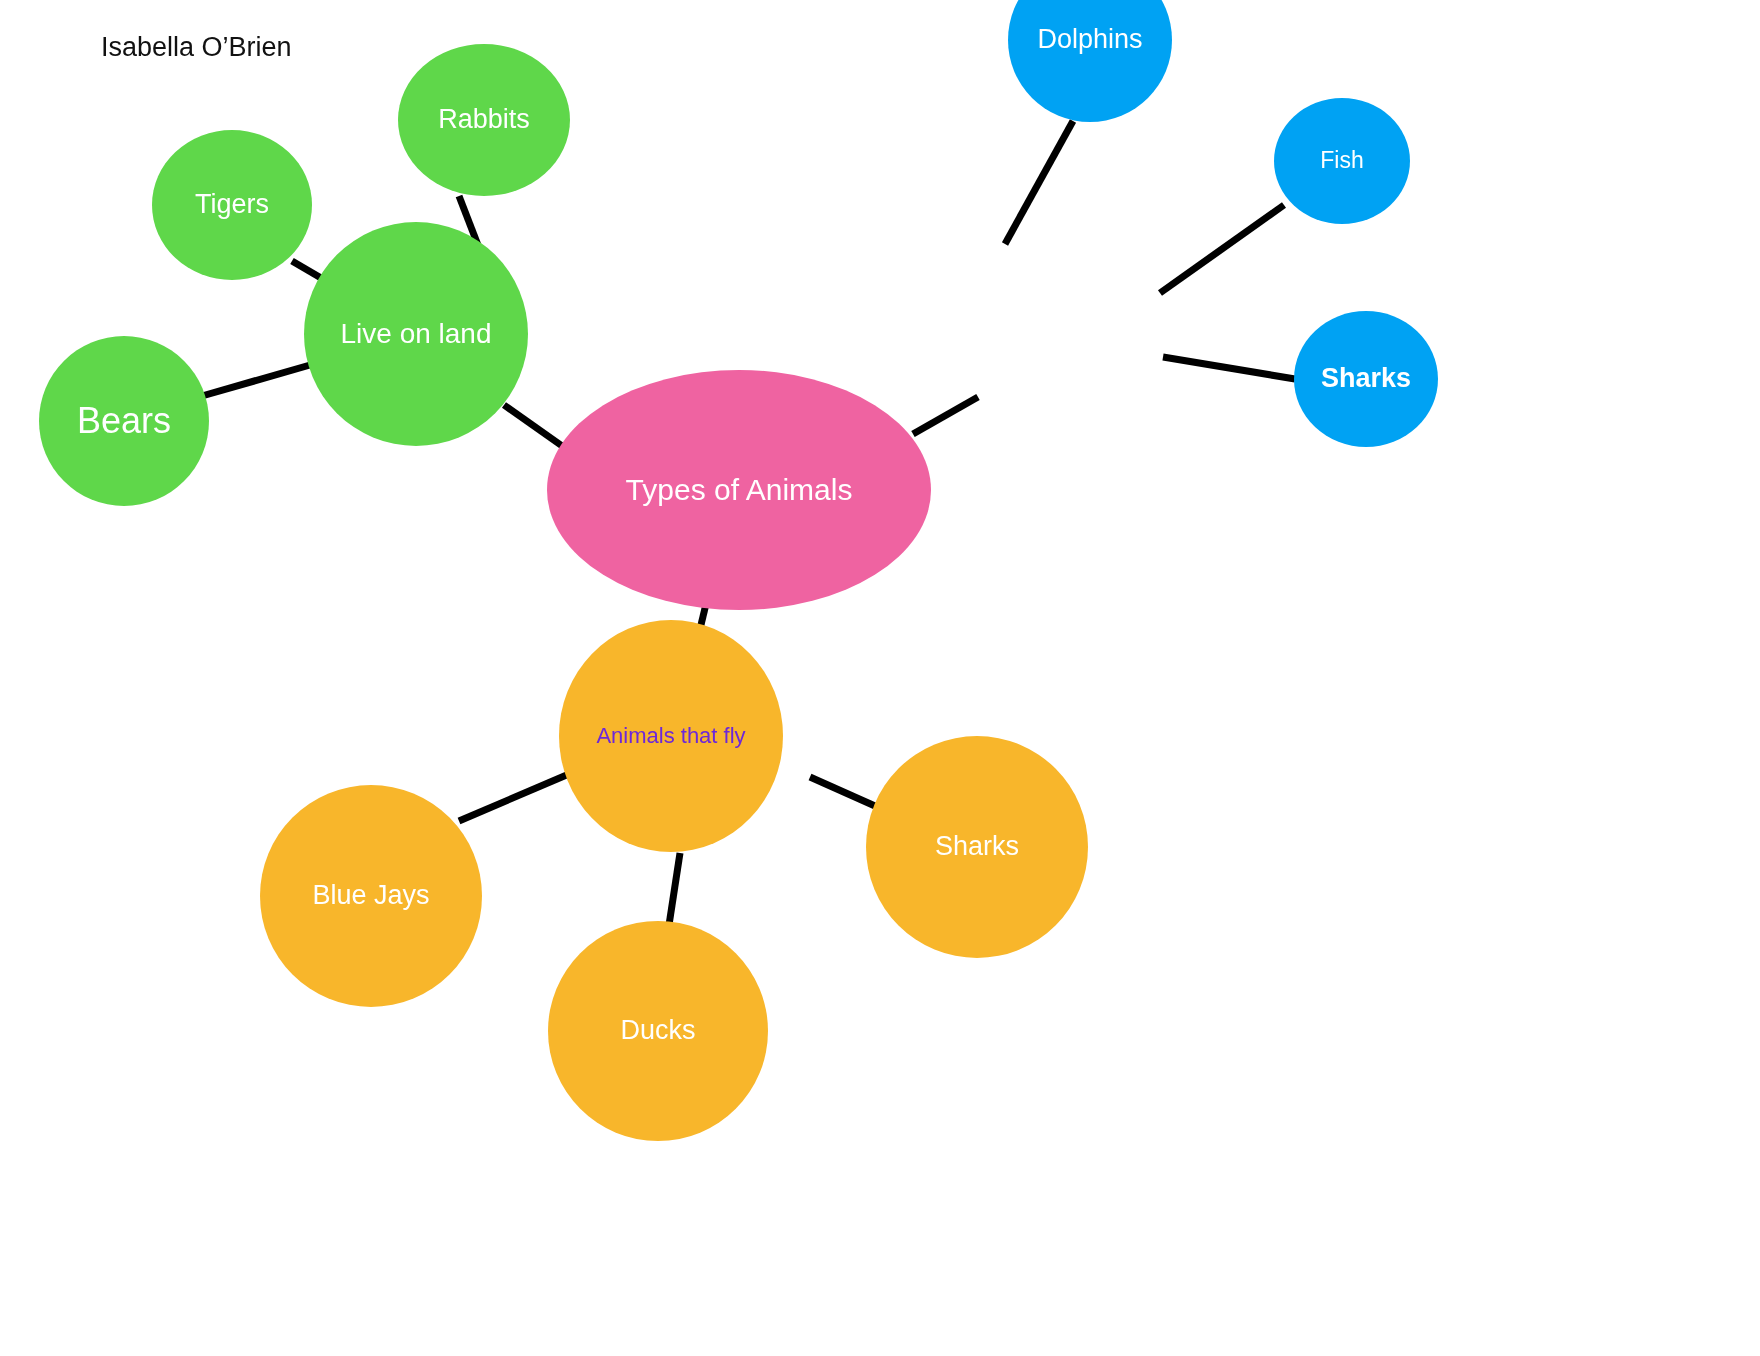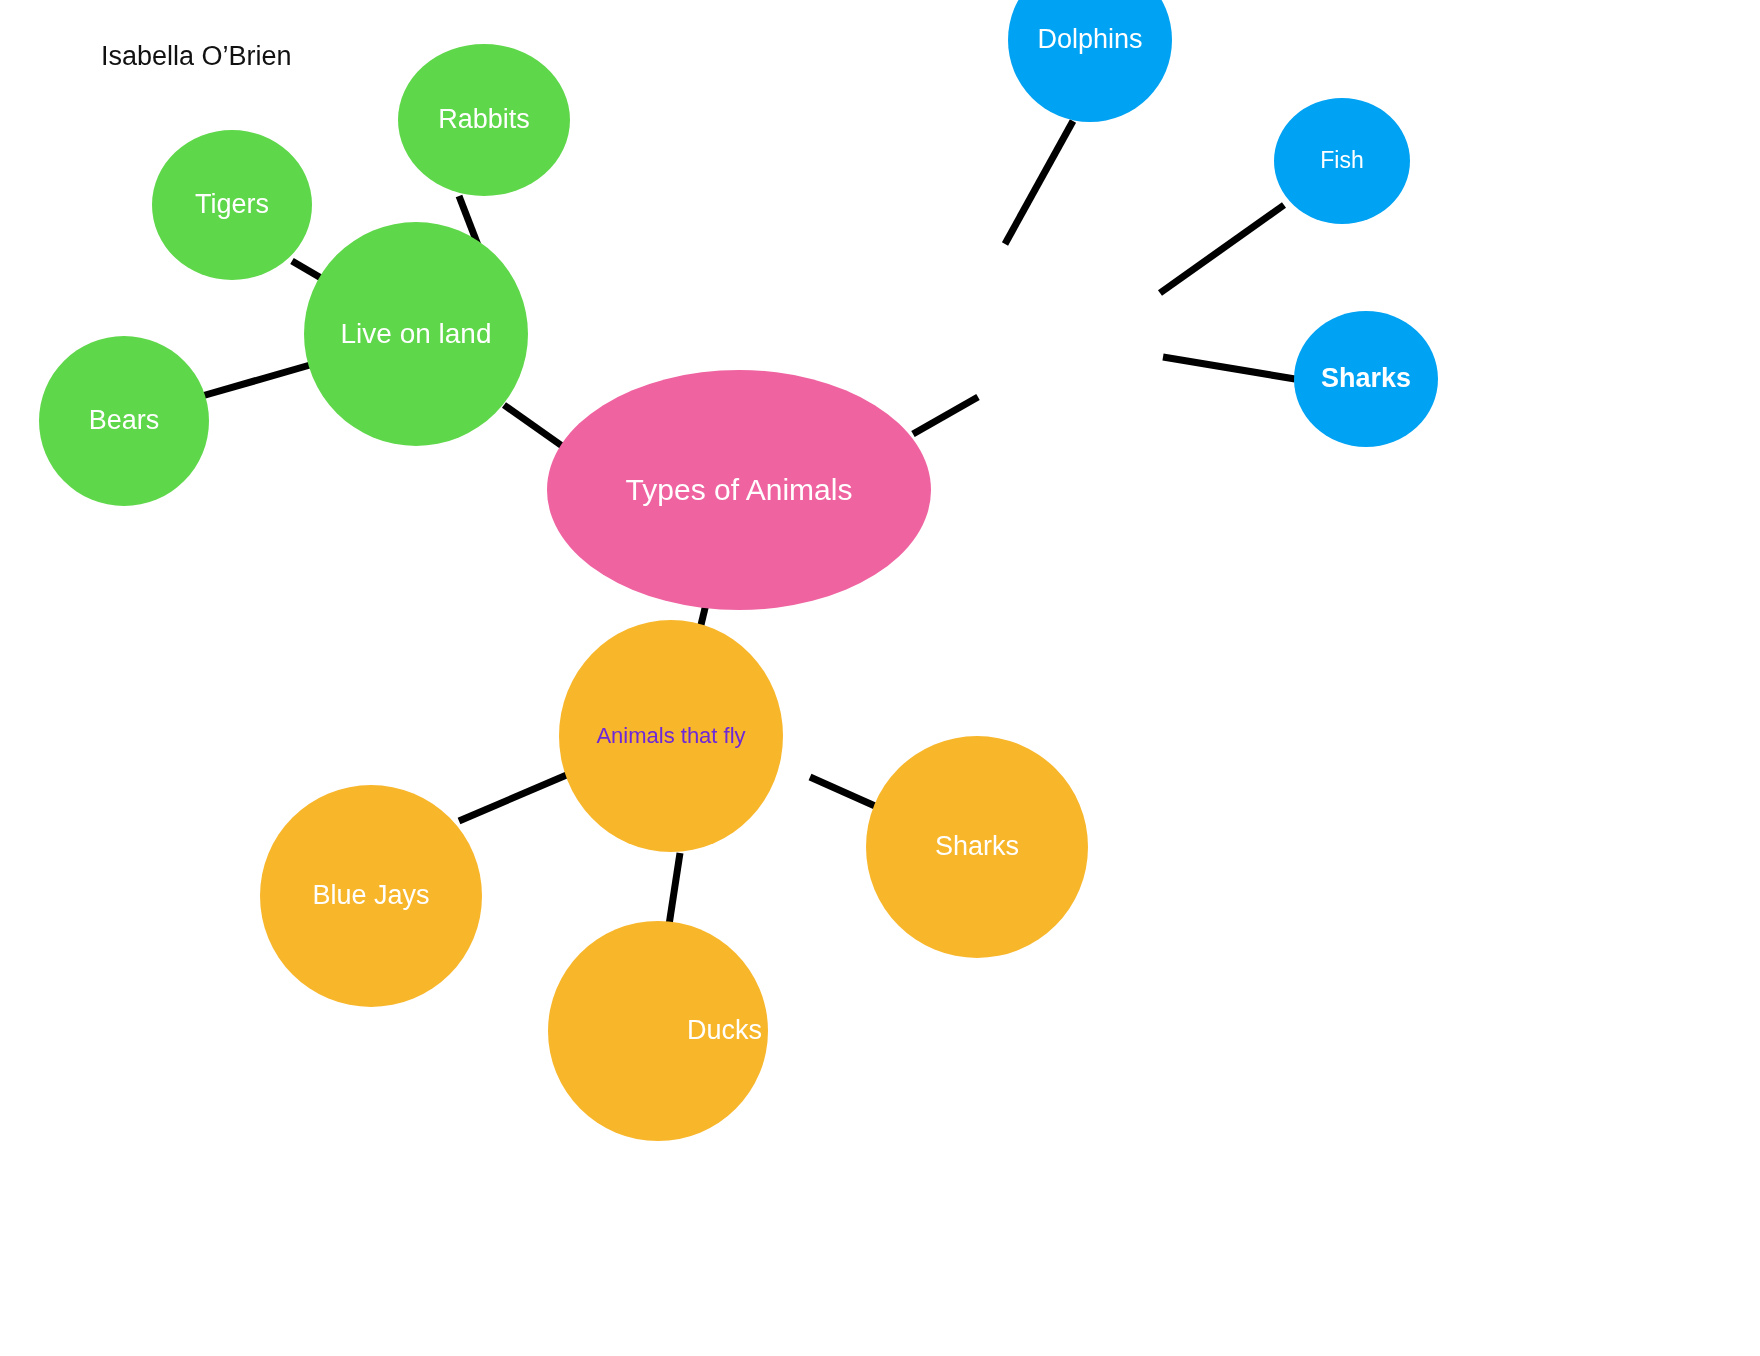--- a/index.html
+++ b/index.html
@@ -64,55 +64,55 @@
         <line x1="195" y1="398" x2="317" y2="363" stroke="#000000" stroke-width="7"></line>
         <line x1="1073" y1="121" x2="1005" y2="244" stroke="#000000" stroke-width="7"></line>
         <line x1="1160" y1="293" x2="1284" y2="205" stroke="#000000" stroke-width="7"></line>
         <line x1="1163" y1="357" x2="1295" y2="379" stroke="#000000" stroke-width="7"></line>
         <line x1="459" y1="821" x2="590" y2="765" stroke="#000000" stroke-width="7"></line>
         <line x1="680" y1="853" x2="669" y2="925" stroke="#000000" stroke-width="7"></line>
         <line x1="810" y1="777" x2="884" y2="810" stroke="#000000" stroke-width="7"></line>
       </g>
   </svg>
 
-  <div id="author" style="left: 101px; top: 41px; color: rgb(17, 17, 17);">Isabella O’Brien</div>
+  <div id="author" style="left: 101px; top: 32px; color: rgb(17, 17, 17);">Isabella O’Brien</div>
 
   <div class="node" id="node-root" style="left: 547px; top: 370px; width: 384px; height: 240px; background: rgb(239, 99, 161); font-size: 30px; color: rgb(255, 255, 255);">
     <span class="node-label">Types of Animals</span>
   </div>
 
   <div class="node" id="node-land" style="left: 304px; top: 222px; width: 224px; height: 224px; background: rgb(95, 215, 74); font-size: 28px; color: rgb(255, 255, 255);">
     <span class="node-label">Live on land</span>
   </div>
   <div class="node" id="node-rabbits" style="left: 398px; top: 44px; width: 172px; height: 152px; background: rgb(95, 215, 74); font-size: 27px; color: rgb(255, 255, 255);">
     <span class="node-label">Rabbits</span>
   </div>
   <div class="node" id="node-tigers" style="left: 152px; top: 130px; width: 160px; height: 150px; background: rgb(95, 215, 74); font-size: 27px; color: rgb(255, 255, 255);">
     <span class="node-label">Tigers</span>
   </div>
-  <div class="node" id="node-bears" style="left: 39px; top: 336px; width: 170px; height: 170px; background: rgb(95, 215, 74); font-size: 27px; color: rgb(255, 255, 255);">
+  <div class="node" id="node-bears" style="left: 39px; top: 336px; width: 170px; height: 170px; background: rgb(95, 215, 74); font-size: 36px; color: rgb(255, 255, 255);">
     <span class="node-label">Bears</span>
   </div>
 
   <div class="node" id="node-dolphins" style="left: 1008px; top: -42px; width: 164px; height: 164px; background: rgb(0, 162, 243); font-size: 27px; color: rgb(255, 255, 255);">
     <span class="node-label">Dolphins</span>
   </div>
   <div class="node" id="node-fish" style="left: 1274px; top: 98px; width: 136px; height: 126px; background: rgb(0, 162, 243); font-size: 23px; color: rgb(255, 255, 255);">
     <span class="node-label">Fish</span>
   </div>
   <div class="node" id="node-sharks" style="left: 1294px; top: 311px; width: 144px; height: 136px; background: rgb(0, 162, 243); font-size: 27px; color: rgb(255, 255, 255); font-weight: bold;">
     <span class="node-label">Sharks</span>
   </div>
 
   <div class="node" id="node-fly" style="left: 559px; top: 620px; width: 224px; height: 232px; background: rgb(248, 182, 43); font-size: 22px; color: #6d28d9;">
     <span class="node-label">Animals that fly</span>
   </div>
   <div class="node" id="node-bluejays" style="left: 260px; top: 785px; width: 222px; height: 222px; background: rgb(248, 182, 43); font-size: 27px; color: rgb(255, 255, 255);">
     <span class="node-label">Blue Jays</span>
   </div>
-  <div class="node" id="node-ducks" style="left: 548px; top: 921px; width: 220px; height: 220px; background: rgb(248, 182, 43); font-size: 27px; color: rgb(255, 255, 255); text-align: right;">
+  <div class="node" id="node-ducks" style="left: 548px; top: 921px; width: 220px; height: 220px; background: rgb(248, 182, 43); font-size: 27px; color: rgb(255, 255, 255);">
     <span class="node-label">Ducks</span>
   </div>
   <div class="node" id="node-eagles" style="left: 866px; top: 736px; width: 222px; height: 222px; background: rgb(248, 182, 43); font-size: 27px; color: rgb(255, 255, 255);">
     <span class="node-label">Sharks</span>
   </div>
 
 </div>
 
 </body></html>

